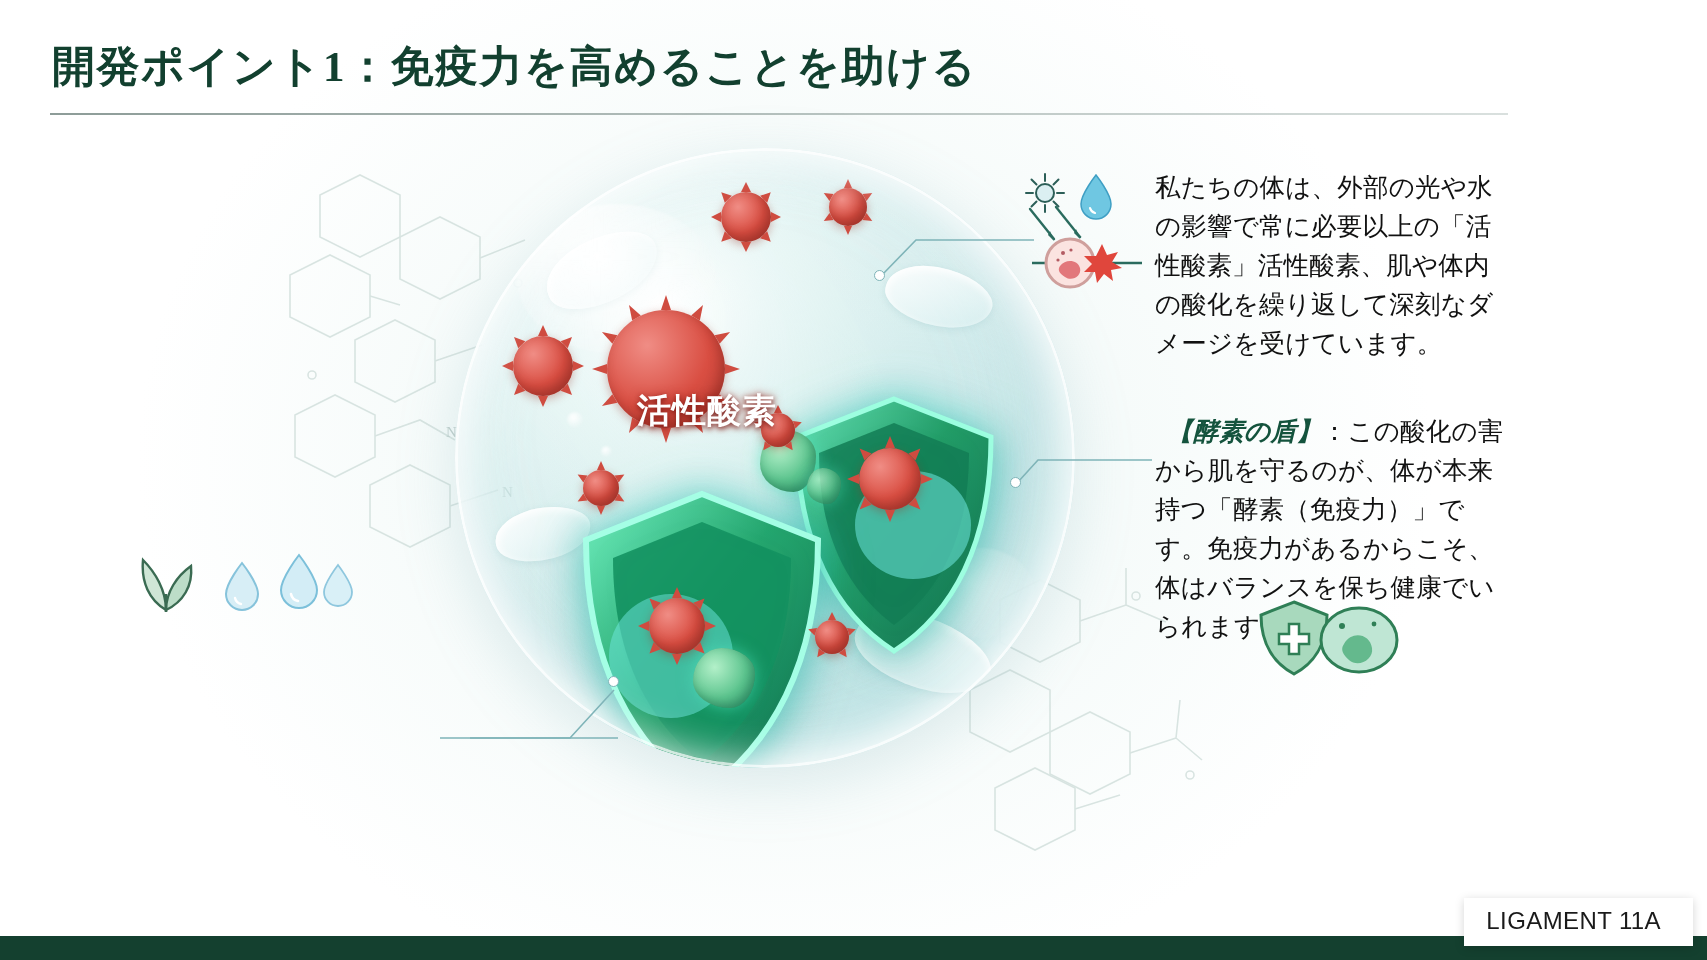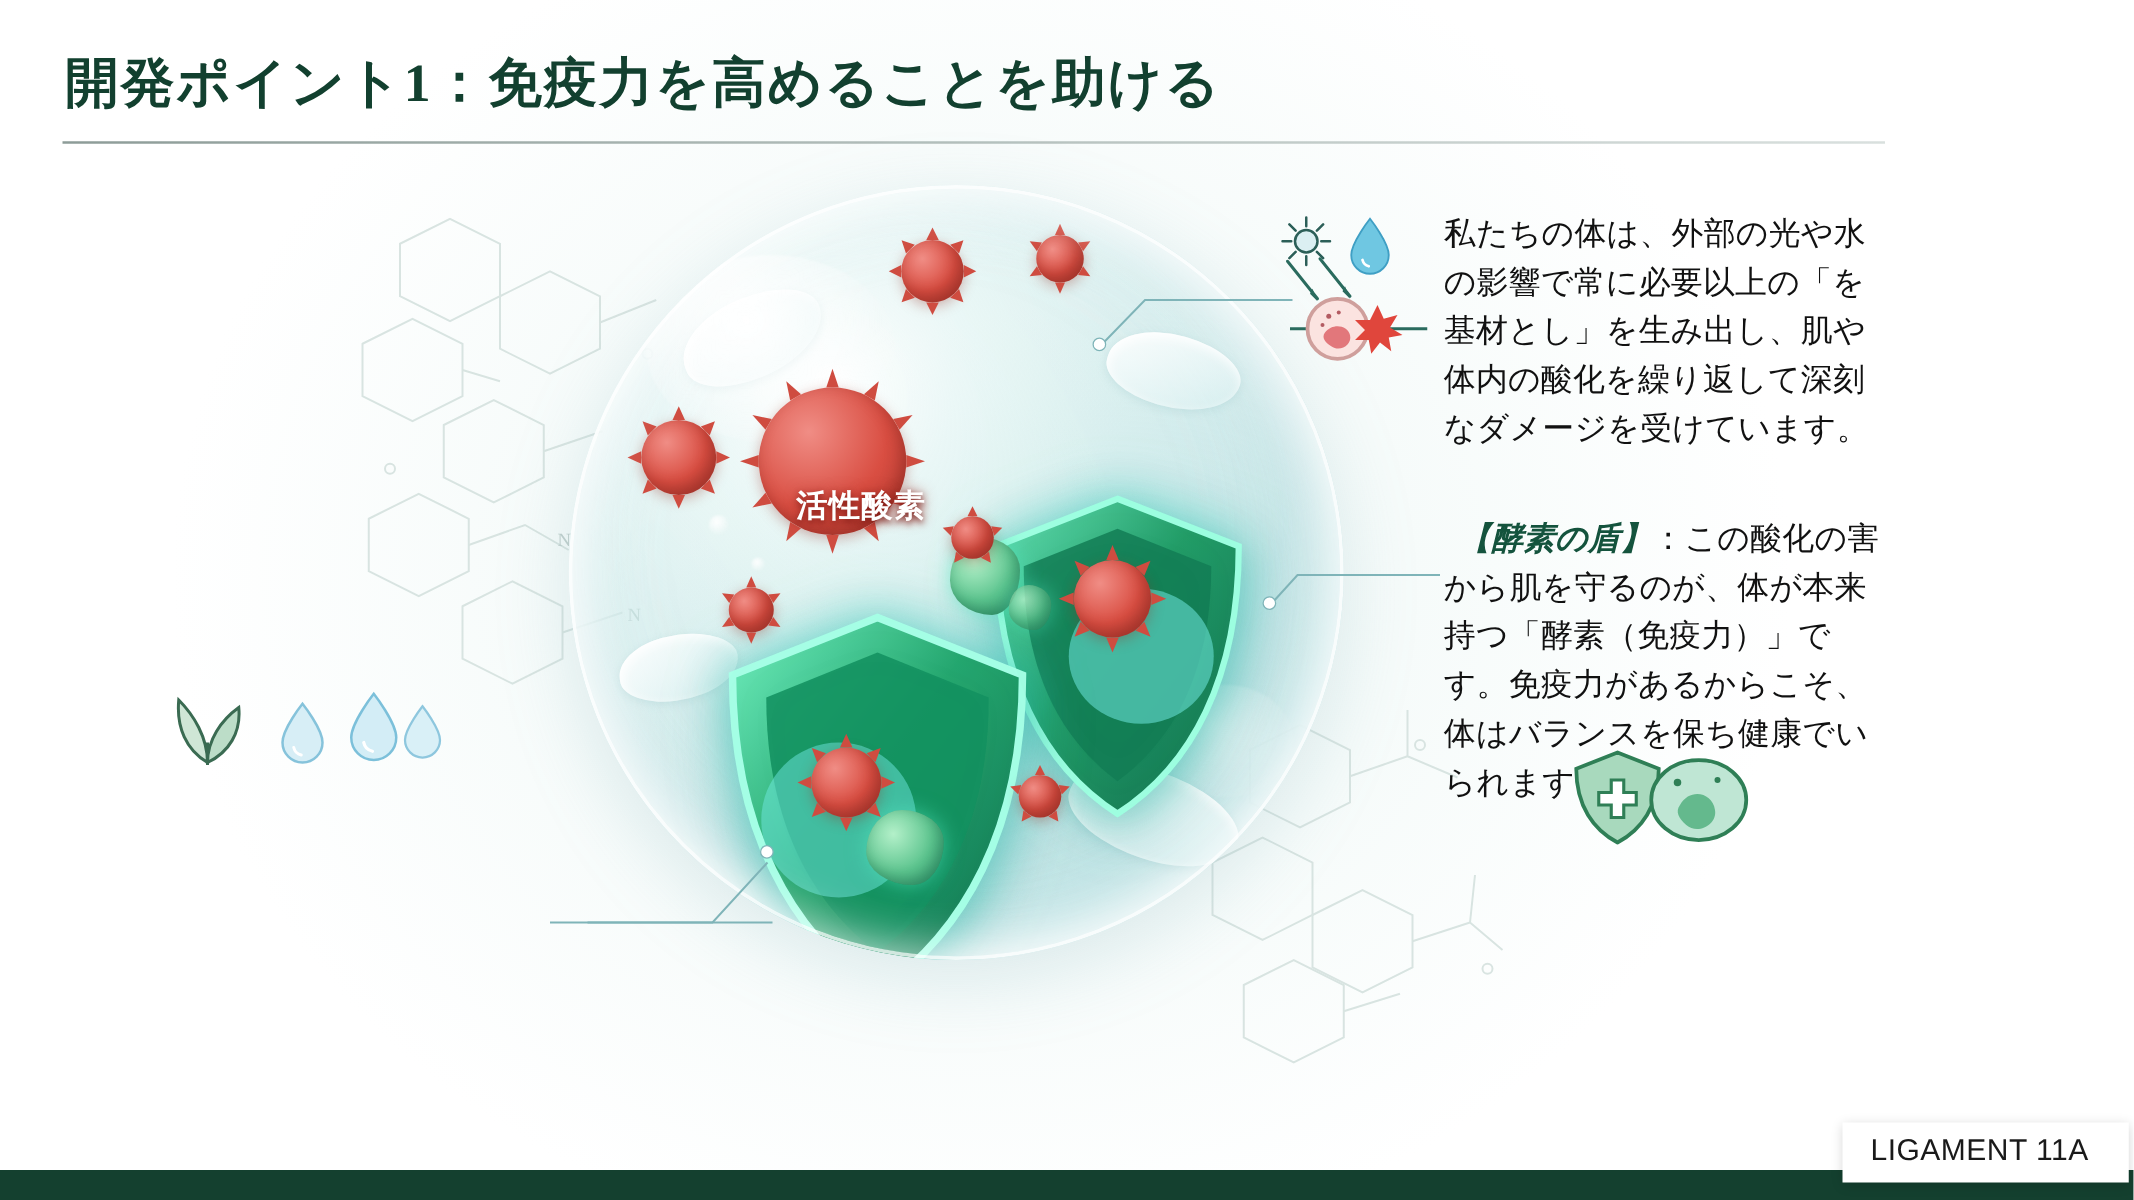--- a/index.html
+++ b/index.html
@@ -133,21 +133,21 @@
   .enzyme {
     position: absolute;
     border-radius: 46% 54% 40% 60% / 55% 42% 58% 45%;
     background: radial-gradient(circle at 35% 32%, #b3f0c9, #5cc48e 55%, #2f9a6c 100%);
     box-shadow: 0 0 16px rgba(80,230,190,.6), inset -3px -4px 10px rgba(20,90,65,.4);
   }
 
   #o2-label {
     position: absolute;
     color: #ffffff;
-    font-size: 25px;
+    font-size: 34px;
     font-weight: bold;
     letter-spacing: 1px;
     text-shadow: 0 2px 5px rgba(120,25,20,.85), 0 0 10px rgba(160,40,30,.7);
     white-space: nowrap;
   }
 
   
   .callout-text {
     position: absolute;
     color: #111111;
@@ -179,21 +179,21 @@
   #footer-bar {
     position: absolute;
     left: 0;
     bottom: 0;
     width: 1707px;
     height: 24px;
     background: #14402f;
   }
   #brand-box {
     position: absolute;
-    right: 4px;
+    right: 14px;
     bottom: 14px;
     background: #ffffff;
     padding: 9px 32px 11px 22px;
     box-shadow: 0 2px 9px rgba(0,0,0,.17);
   }
   #brand-label {
     font-size: 24px;
     color: #1a1a1a;
     letter-spacing: .4px;
     white-space: nowrap;
@@ -398,21 +398,21 @@
     <line x1="0" y1="31" x2="110" y2="31" stroke="#2a6b5e" stroke-width="2.4"></line>
     <circle cx="38" cy="31" r="24" fill="#fbe3e0" stroke="#cf9f9c" stroke-width="3"></circle>
     <path d="M28 34 c6 -8 18 -6 20 2 c2 8 -8 14 -15 9 c-5 -3 -8 -7 -5 -11 Z" fill="#d9535a" opacity=".75"></path>
     <circle cx="31" cy="21" r="2" fill="#b35b62"></circle>
     <circle cx="39" cy="18" r="1.6" fill="#b35b62"></circle>
     <circle cx="26" cy="28" r="1.6" fill="#b35b62"></circle>
     <polygon points="70,12 75,23 86,20 80,30 90,36 79,38 81,49 72,42 65,51 63,40 52,40 60,32 52,24 64,24" fill="#e0463c"></polygon>
   </svg>
 
   <div class="callout-text" style="left:1155px; top:168px; width:355px;">
-    <span>私たちの体は、外部の光や水の影響で常に必要以上の「を基材とし」を生み出し、肌や体内の酸化を繰り返して深刻なダメージを受けています。</span>
+    <span>私たちの体は、外部の光や水の影響で常に必要以上の「活性酸素」活性酸素、肌や体内の酸化を繰り返して深刻なダメージを受けています。</span>
   </div>
 
   <svg class="leader" style="left:1012px; top:440px;" width="142" height="60" viewBox="0 0 142 60">
     <path d="M6 42 L26 20 L140 20"></path>
   </svg>
   <div class="leader-dot" style="left:1010px; top:477px;"></div>
 
   <div class="callout-text" style="left:1155px; top:412px; width:358px; text-indent:12px;">
     <span class="lead">【酵素の盾】</span><span>：この酸化の害から肌を守るのが、体が本来持つ「酵素（免疫力）」です。免疫力があるからこそ、体はバランスを保ち健康でいられます。</span>
   </div>

